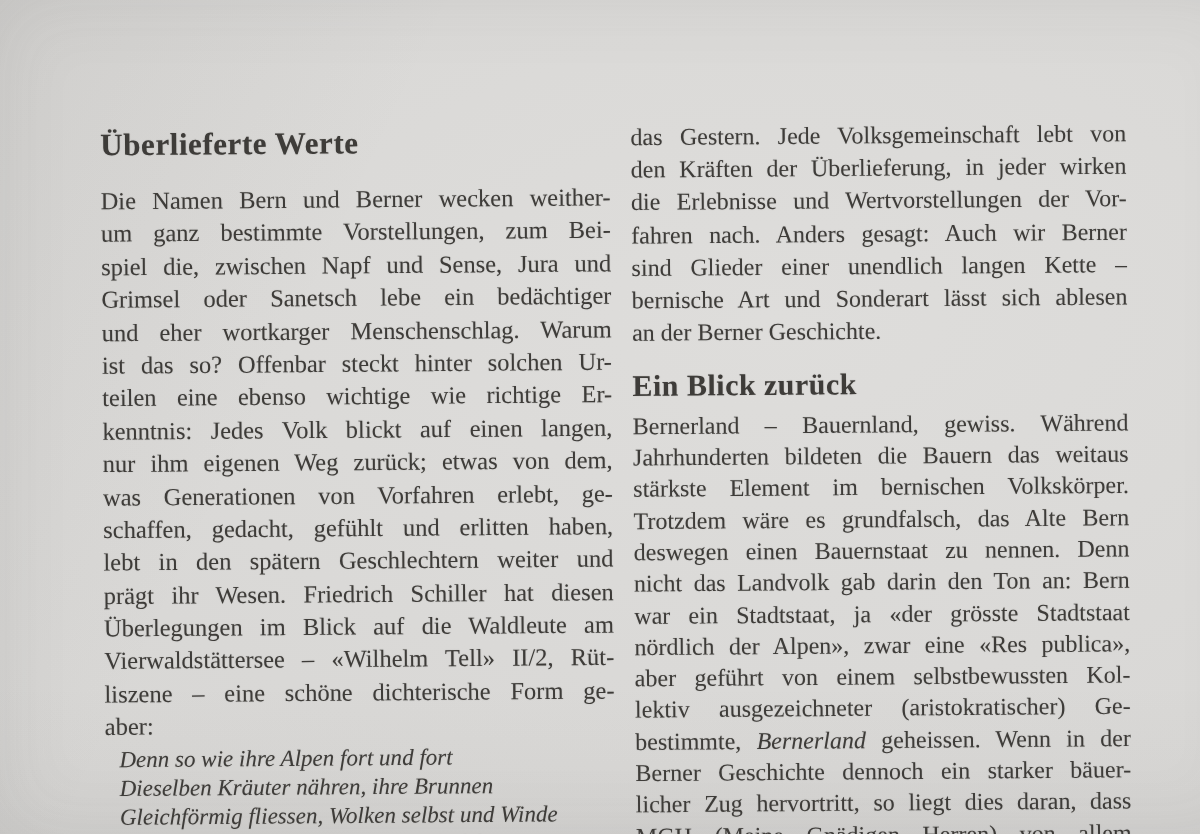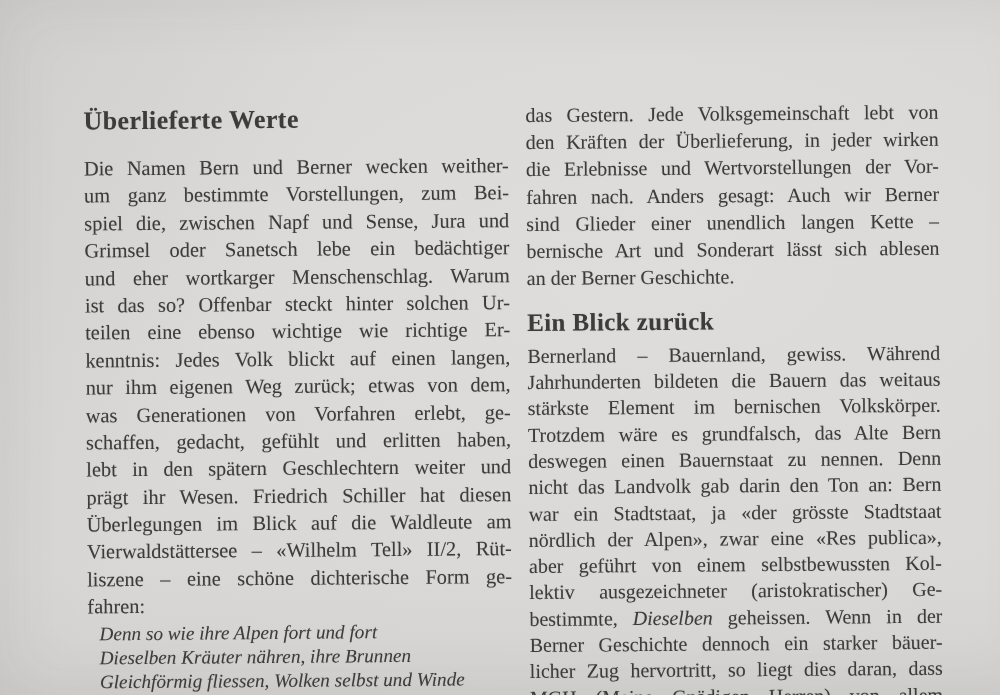--- a/index.html
+++ b/index.html
@@ -115,21 +115,21 @@
           <div class="tline"><span>teilen eine ebenso wichtige wie richtige Er-</span></div>
           <div class="tline"><span>kenntnis: Jedes Volk blickt auf einen langen,</span></div>
           <div class="tline"><span>nur ihm eigenen Weg zurück; etwas von dem,</span></div>
           <div class="tline"><span>was Generationen von Vorfahren erlebt, ge-</span></div>
           <div class="tline"><span>schaffen, gedacht, gefühlt und erlitten haben,</span></div>
           <div class="tline"><span>lebt in den spätern Geschlechtern weiter und</span></div>
           <div class="tline"><span>prägt ihr Wesen. Friedrich Schiller hat diesen</span></div>
           <div class="tline"><span>Überlegungen im Blick auf die Waldleute am</span></div>
           <div class="tline"><span>Vierwaldstättersee – «Wilhelm Tell» II/2, Rüt-</span></div>
           <div class="tline"><span>liszene – eine schöne dichterische Form ge-</span></div>
-          <div class="tline"><span>fahren:</span></div>
+          <div class="tline"><span>aber:</span></div>
         </div>
       <div class="verse">
           <div class="tline"><span>Denn so wie ihre Alpen fort und fort</span></div>
           <div class="tline"><span>Dieselben Kräuter nähren, ihre Brunnen</span></div>
           <div class="tline"><span>Gleichförmig fliessen, Wolken selbst und Winde</span></div>
           <div class="tline"><span>Den gleichen Strich unwandelbar befolgen</span></div>
         </div>
     </section>
 
     <section class="col col-right">
@@ -147,21 +147,21 @@
           <div class="tline"><span>Bernerland – Bauernland, gewiss. Während</span></div>
           <div class="tline"><span>Jahrhunderten bildeten die Bauern das weitaus</span></div>
           <div class="tline"><span>stärkste Element im bernischen Volkskörper.</span></div>
           <div class="tline"><span>Trotzdem wäre es grundfalsch, das Alte Bern</span></div>
           <div class="tline"><span>deswegen einen Bauernstaat zu nennen. Denn</span></div>
           <div class="tline"><span>nicht das Landvolk gab darin den Ton an: Bern</span></div>
           <div class="tline"><span>war ein Stadtstaat, ja «der grösste Stadtstaat</span></div>
           <div class="tline"><span>nördlich der Alpen», zwar eine «Res publica»,</span></div>
           <div class="tline"><span>aber geführt von einem selbstbewussten Kol-</span></div>
           <div class="tline"><span>lektiv ausgezeichneter (aristokratischer) Ge-</span></div>
-          <div class="tline"><span>bestimmte, </span><i>Dieselben</i><span> geheissen. Wenn in der</span></div>
+          <div class="tline"><span>bestimmte, </span><i>Bernerland</i><span> geheissen. Wenn in der</span></div>
           <div class="tline"><span>Berner Geschichte dennoch ein starker bäuer-</span></div>
           <div class="tline"><span>licher Zug hervortritt, so liegt dies daran, dass</span></div>
           <div class="tline"><span>MGH (Meine Gnädigen Herren) von allem</span></div>
         </div>
     </section>
 
   </div>
 </div>
 
 </body></html>

